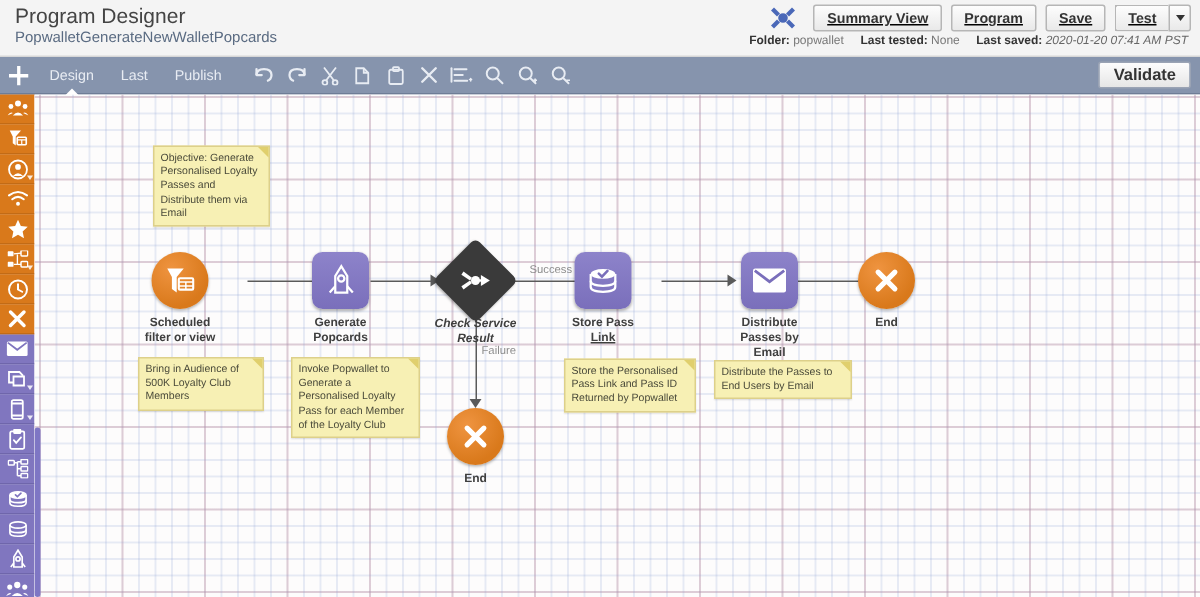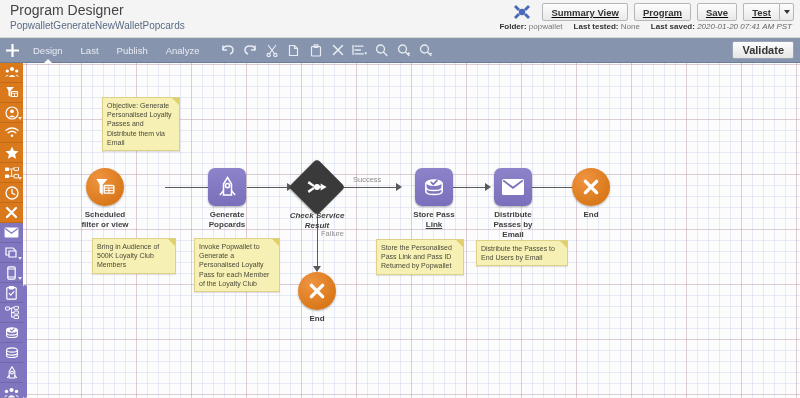--- a/index.html
+++ b/index.html
@@ -254,21 +254,20 @@
     <div class="tb-plus">
       <svg width="13" height="13" viewBox="0 0 13 13">
         <path d="M5.4 0h2.2v5.4H13v2.2H7.6V13H5.4V7.6H0V5.4h5.4z" fill="#ffffff"></path>
       </svg>
     </div>
 
     <div class="tb-menu">
       <div class="tb-item active">Design</div>
       <div class="tb-item">Last</div>
       <div class="tb-item">Publish</div>
-      <div class="tb-item">Analyze</div>
     </div>
 
     <div class="tb-sep"></div>
 
     <div class="tb-icon">
       <svg width="14" height="12" viewBox="0 0 14 12" fill="none" stroke="#e8ecf3" stroke-width="1.5">
         <path d="M2 6 Q2 2 7 2 Q12 2 12 6 Q12 9 9 10"></path>
           <path d="M2 6 L2 2 M2 6 L5.5 6" stroke-linecap="round"></path>
       </svg>
     </div>
@@ -501,21 +500,21 @@
     <div class="edge h" style="left:418px; top:124px; width:45px;"></div>
     <div class="arrow-r" style="left:462px; top:120px;"></div>
 
     <div class="edge h" style="left:509px; top:124px; width:43px;"></div>
     <div class="arrow-r" style="left:551px; top:120px;"></div>
 
     <div class="edge v" style="left:294px; top:145px; height:62px;"></div>
     <div class="arrow-d" style="left:290px; top:203px;"></div>
     <div class="edge-label" style="left:298px; top:166px;">Failure</div>
 
-    <div class="node" style="left:63px; top:105px;">
+    <div class="node" style="left:78px; top:105px;">
       <div class="shape-circle">
         <svg width="20" height="19" viewBox="0 0 20 19" fill="#fff">
           <path d="M1.5 1 L12.5 1 L7.8 6.6 L7.8 17 L4.6 14.6 L4.6 6.6z"></path>
           <rect x="9.2" y="7.5" width="9.6" height="7.6" rx="0.8" fill="none" stroke="#fff" stroke-width="1.4"></rect>
           <path d="M9.2 10 h9.6 M13.9 10 v5.1 M9.2 12.6 h9.6" stroke="#fff" stroke-width="1"></path>
         </svg>
       </div>
       <div class="node-label">Scheduled
 filter or view</div>
     </div>
@@ -539,21 +538,21 @@
           <path d="M3 3 L8.6 7.2 L7.4 9 L1.6 5.2z"></path>
           <path d="M3 15 L8.6 10.8 L7.4 9 L1.6 12.8z"></path>
           <path d="M20.6 9 L14.6 5.4 L14.6 12.6z"></path>
           <path d="M11 9 L15.4 9" stroke="#ffffff" stroke-width="1.6"></path>
         </svg>
       </div>
       <div class="node-label" style="top:44px;">Check Service
 Result</div>
     </div>
 
-    <div class="node" style="left:392px; top:105px;">
+    <div class="node" style="left:360px; top:105px;">
       <div class="shape-rounded">
         <svg width="22" height="19" viewBox="0 0 22 19" fill="none" stroke="#ffffff" stroke-width="1.5">
           <ellipse cx="11" cy="4.6" rx="8.2" ry="3.3" fill="#ffffff" stroke="none"></ellipse>
           <path d="M2.8 4.6 v8.6 q0 3.3 8.2 3.3 q8.2 0 8.2 -3.3 V4.6"></path>
           <path d="M2.8 9.2 q0 3.3 8.2 3.3 q8.2 0 8.2 -3.3"></path>
           <path d="M8.2 4.4 L10.3 6.4 L14 2.6" stroke="#7a6fbb" stroke-width="1.7" stroke-linecap="round"></path>
         </svg>
       </div>
       <div class="node-label"><span>Store Pass</span><br><span class="lnk">Link</span></div>
     </div>

